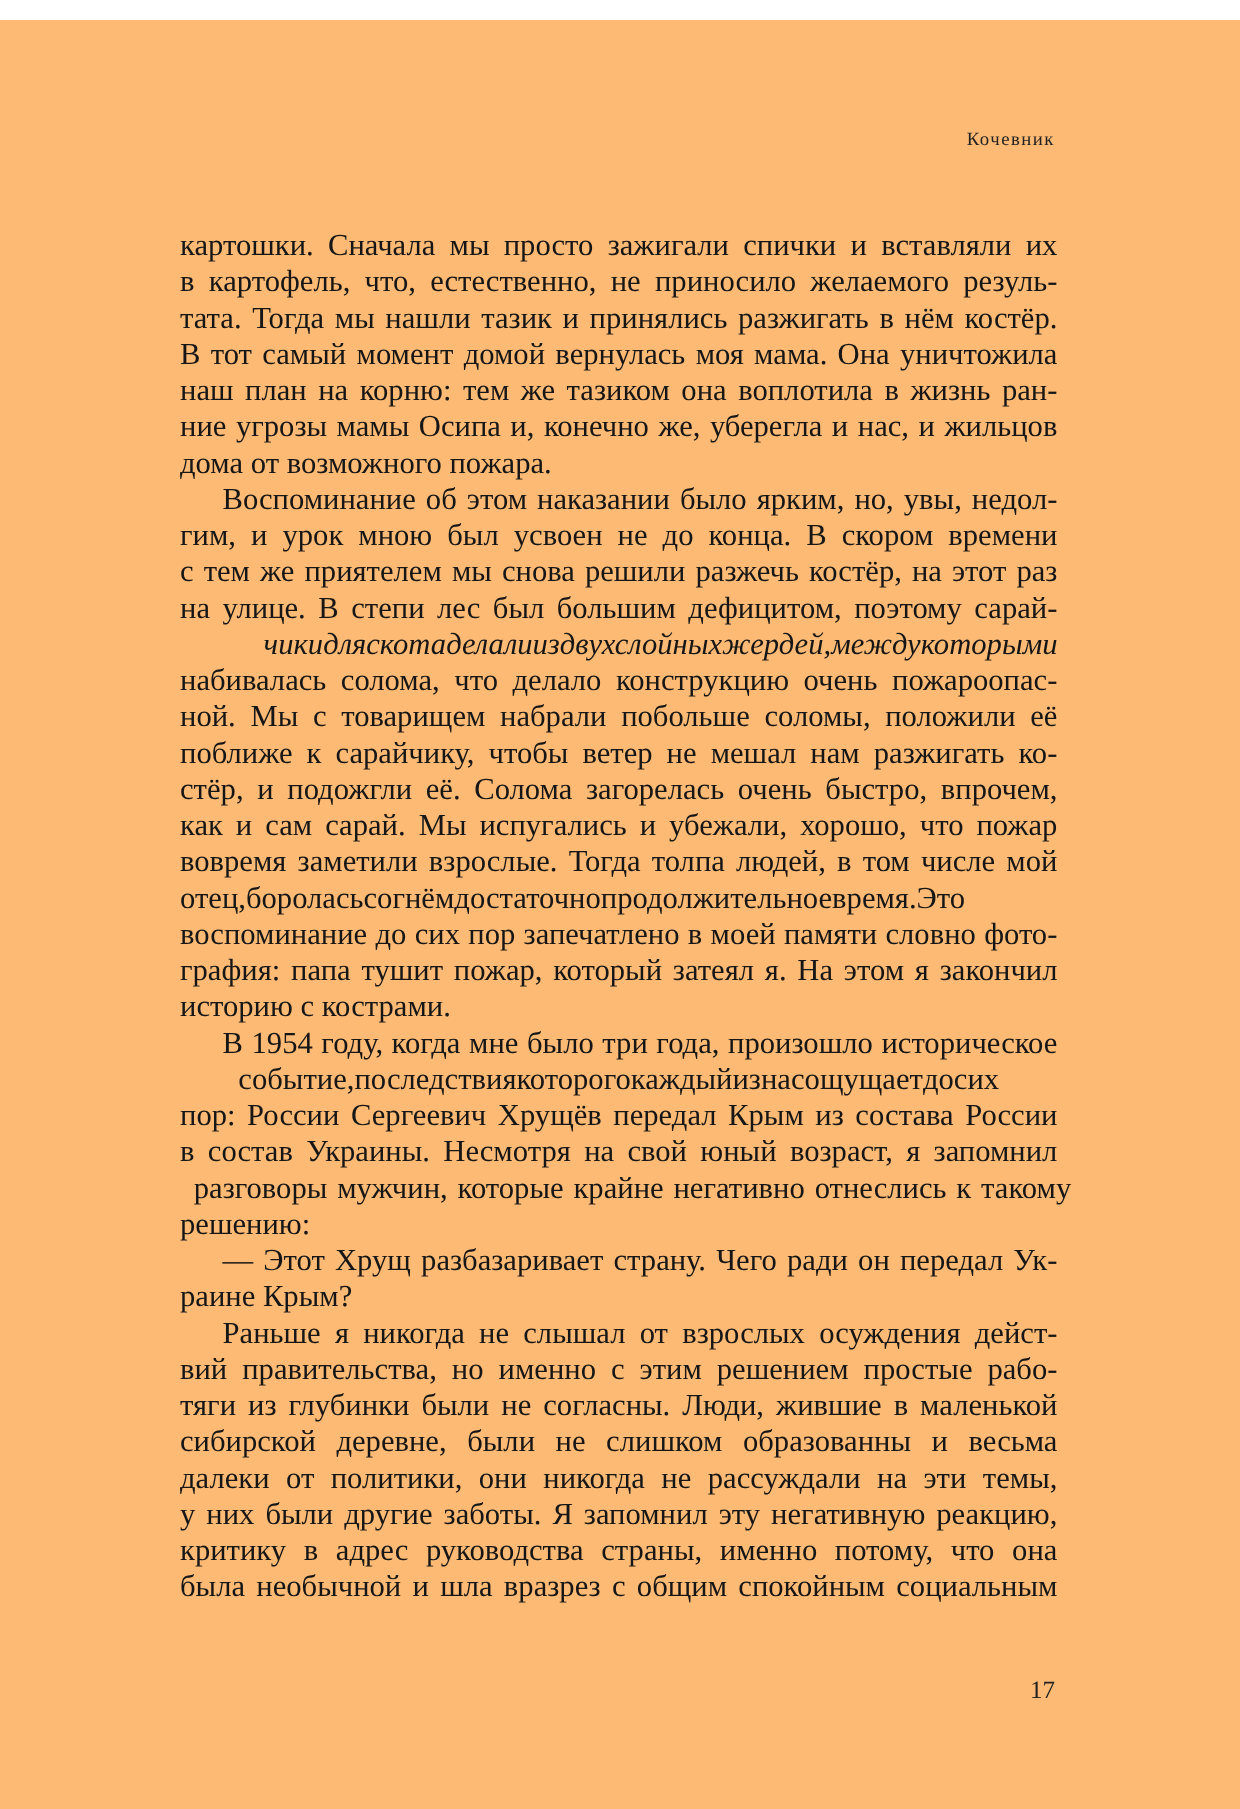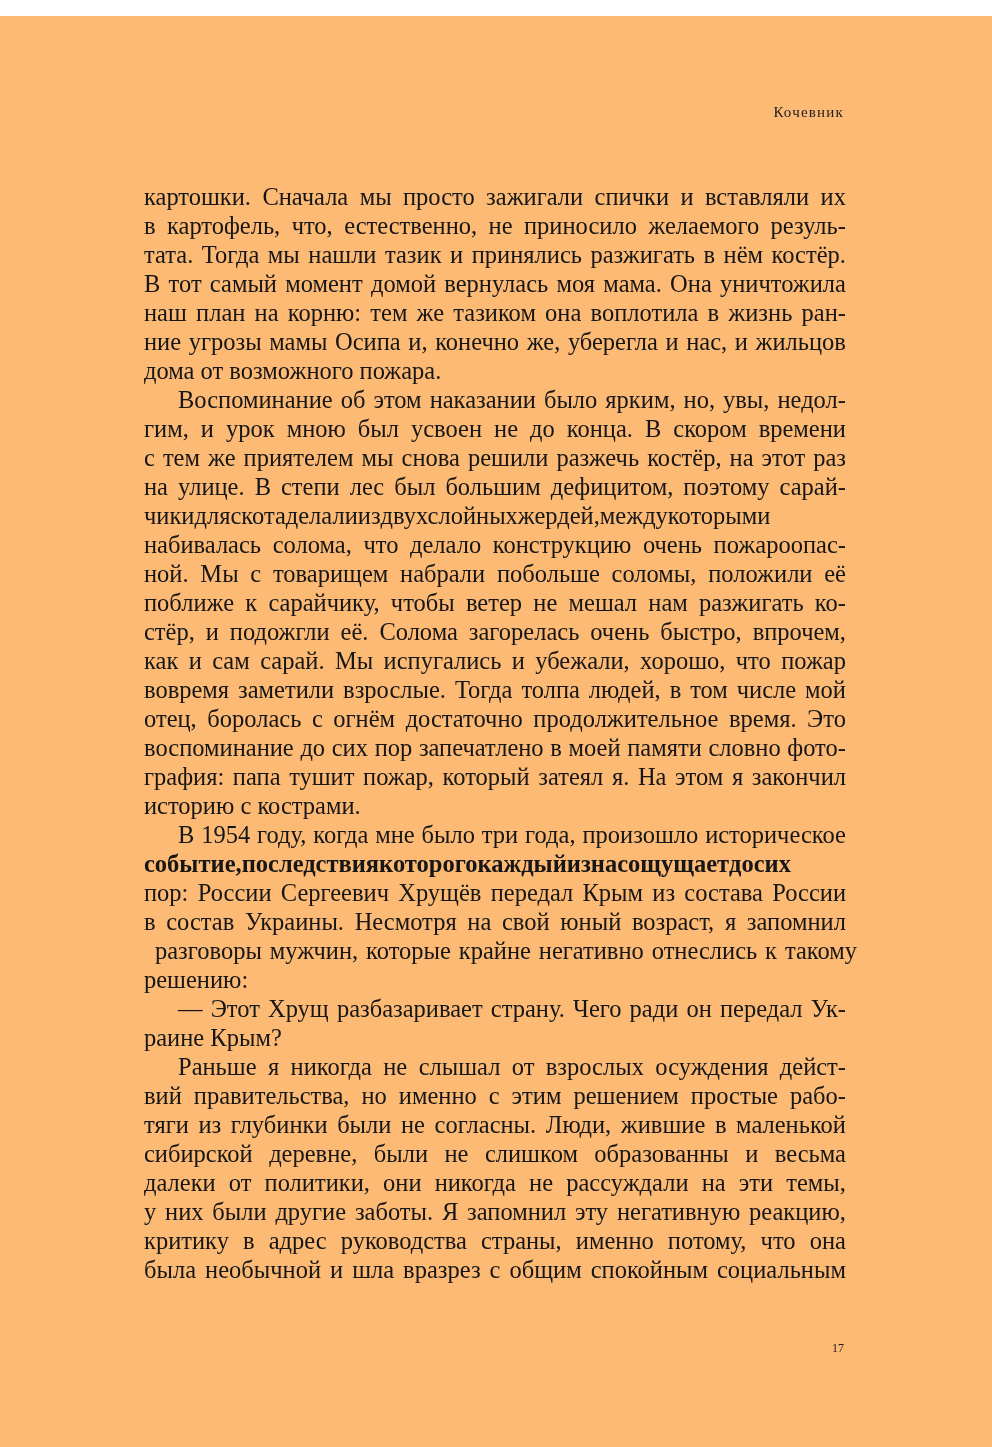--- a/index.html
+++ b/index.html
@@ -18,21 +18,21 @@
   .line {
     display: block; white-space: nowrap;
     text-align: justify; text-align-last: justify;
     height: 29px;
   }
   .line.last { text-align-last: left; }
   .line .ind { display: inline-block; width: 34px; }
   .folio {
     position: absolute; top: 1325px; right: 148px;
     font-family: "Liberation Serif", "DejaVu Serif", serif;
-    font-size: 12px; color: #222;
+    font-size: 20px; color: #222;
   }
 </style>
 </head>
 <body>
 
 <div class="page">
   <div class="running-head">Кочевник</div>
   <div class="text-block" id="text-block">
       <div>
         <span class="line"><span style="display: inline-flex; justify-content: space-between; width: 702px;">
@@ -156,21 +156,21 @@
             <span>улице.</span>
             <span>В</span>
             <span>степи</span>
             <span>лес</span>
             <span>был</span>
             <span>большим</span>
             <span>дефицитом,</span>
             <span>поэтому</span>
             <span>сарай-</span>
           </span></span>
-        <span class="line"><span style="display: inline-flex; justify-content: flex-start; width: 702px;">
+        <span class="line"><span style="display: inline-flex; justify-content: flex-end; width: 702px; font-style: italic;">
             <span>чики</span>
             <span>для</span>
             <span>скота</span>
             <span>делали</span>
             <span>из</span>
             <span>двухслойных</span>
             <span>жердей,</span>
             <span>между</span>
             <span>которыми</span>
           </span></span>
@@ -235,21 +235,21 @@
             <span>заметили</span>
             <span>взрослые.</span>
             <span>Тогда</span>
             <span>толпа</span>
             <span>людей,</span>
             <span>в</span>
             <span>том</span>
             <span>числе</span>
             <span>мой</span>
           </span></span>
-        <span class="line"><span style="display: inline-flex; justify-content: space-between; width: 702px;">
+        <span class="line"><span style="display: inline-flex; width: 702px;">
             <span>отец,</span>
             <span>боролась</span>
             <span>с</span>
             <span>огнём</span>
             <span>достаточно</span>
             <span>продолжительное</span>
             <span>время.</span>
             <span>Это</span>
           </span></span>
         <span class="line"><span style="display: inline-flex; justify-content: space-between; width: 702px;">
@@ -285,21 +285,21 @@
             <span>1954</span>
             <span>году,</span>
             <span>когда</span>
             <span>мне</span>
             <span>было</span>
             <span>три</span>
             <span>года,</span>
             <span>произошло</span>
             <span>историческое</span>
           </span></span>
-        <span class="line"><span style="display: inline-flex; justify-content: flex-start; width: 702px; font-weight: bold;">
+        <span class="line"><span style="display: inline-flex; justify-content: center; width: 702px;">
             <span>событие,</span>
             <span>последствия</span>
             <span>которого</span>
             <span>каждый</span>
             <span>из</span>
             <span>нас</span>
             <span>ощущает</span>
             <span>до</span>
             <span>сих</span>
           </span></span>

